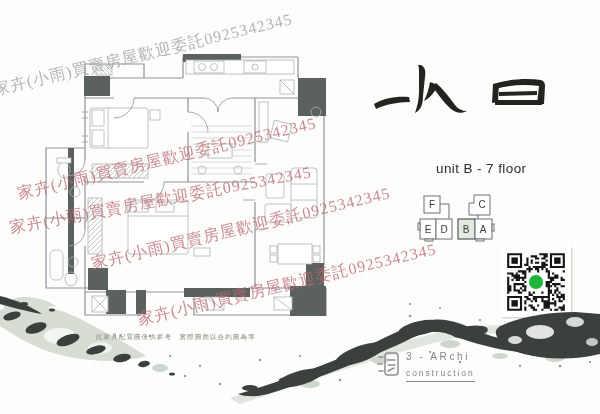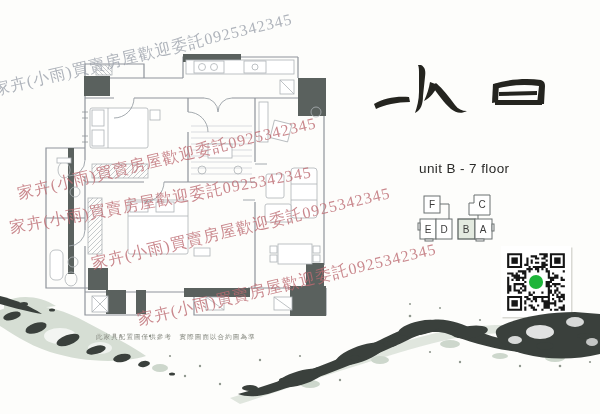--- a/index.html
+++ b/index.html
@@ -8,21 +8,21 @@
   .abs{position:absolute;}
   
   .wm{position:absolute;white-space:nowrap;font-family:"Liberation Serif", serif;
       font-size:16px;letter-spacing:1px;transform:rotate(-13.4deg);transform-origin:left center;
       z-index:6;pointer-events:none;opacity:.8;}
   .wm.pink{color:#bd6b72;}
   .wm.gray{color:#9ba1ab;}
   
   #title-svg{left:366px;top:56px;z-index:3;}
   .sr{position:absolute;width:1px;height:1px;overflow:hidden;clip:rect(0 0 0 0);white-space:nowrap;}
-  #unit-label{left:419px;top:161px;font-size:13.5px;letter-spacing:.4px;color:#2a2a28;z-index:3;}
+  #unit-label{left:436px;top:161px;font-size:13.5px;letter-spacing:.4px;color:#2a2a28;z-index:3;}
   #keyplan-svg{left:416px;top:193px;z-index:3;}
   #qr-card{left:501px;top:246px;width:70px;height:71px;background:#fff;z-index:3;
            box-shadow:1.5px 1.5px 0 #d9d9d4;display:flex;align-items:center;justify-content:center;}
   
   #plan-svg{left:44px;top:52px;z-index:2;}
   #disclaimer{left:96px;top:333px;font-size:6.5px;letter-spacing:1.1px;color:#85887f;z-index:5;}
   
   #wave-svg{left:0;top:276px;z-index:4;pointer-events:none;}
   
   #brand{left:377px;top:351px;z-index:5;display:flex;gap:7px;align-items:flex-start;}
@@ -289,14 +289,27 @@
         <circle cx="440" cy="32" r="1"></circle>
     </g>
   </svg>
 
   <div class="wm gray" style="left:-6px;top:80px;">家卉(小雨)買賣房屋歡迎委託0925342345</div>
   <div class="wm pink" style="left:18px;top:184px;">家卉(小雨)買賣房屋歡迎委託0925342345</div>
   <div class="wm pink" style="left:10px;top:218px;transform:rotate(-10.5deg);">家卉(小雨)買賣房屋歡迎委託0925342345</div>
   <div class="wm pink" style="left:92px;top:254px;">家卉(小雨)買賣房屋歡迎委託0925342345</div>
   <div class="wm pink" style="left:138px;top:310px;">家卉(小雨)買賣房屋歡迎委託0925342345</div>
 
+  <div id="brand" class="abs">
+    <svg width="22" height="27" viewBox="0 0 22 27">
+      <g stroke="#8f8f8d" stroke-width="1.5" fill="none" stroke-linecap="round">
+        <path d="M2 6 h4 M1 13 h4 M2 20 h4"></path>
+        <rect x="8" y="2" width="13" height="22" rx="3"></rect>
+        <path d="M11 9 H18 M11 14 H18 M11 20 L17 17"></path>
+      </g>
+    </svg>
+    <div id="brand-text">
+      <div id="brand-line1">3 - ARchi</div>
+      <div id="brand-line2">construction</div>
+    </div>
+  </div>
 
 </div>
 
 </body></html>

